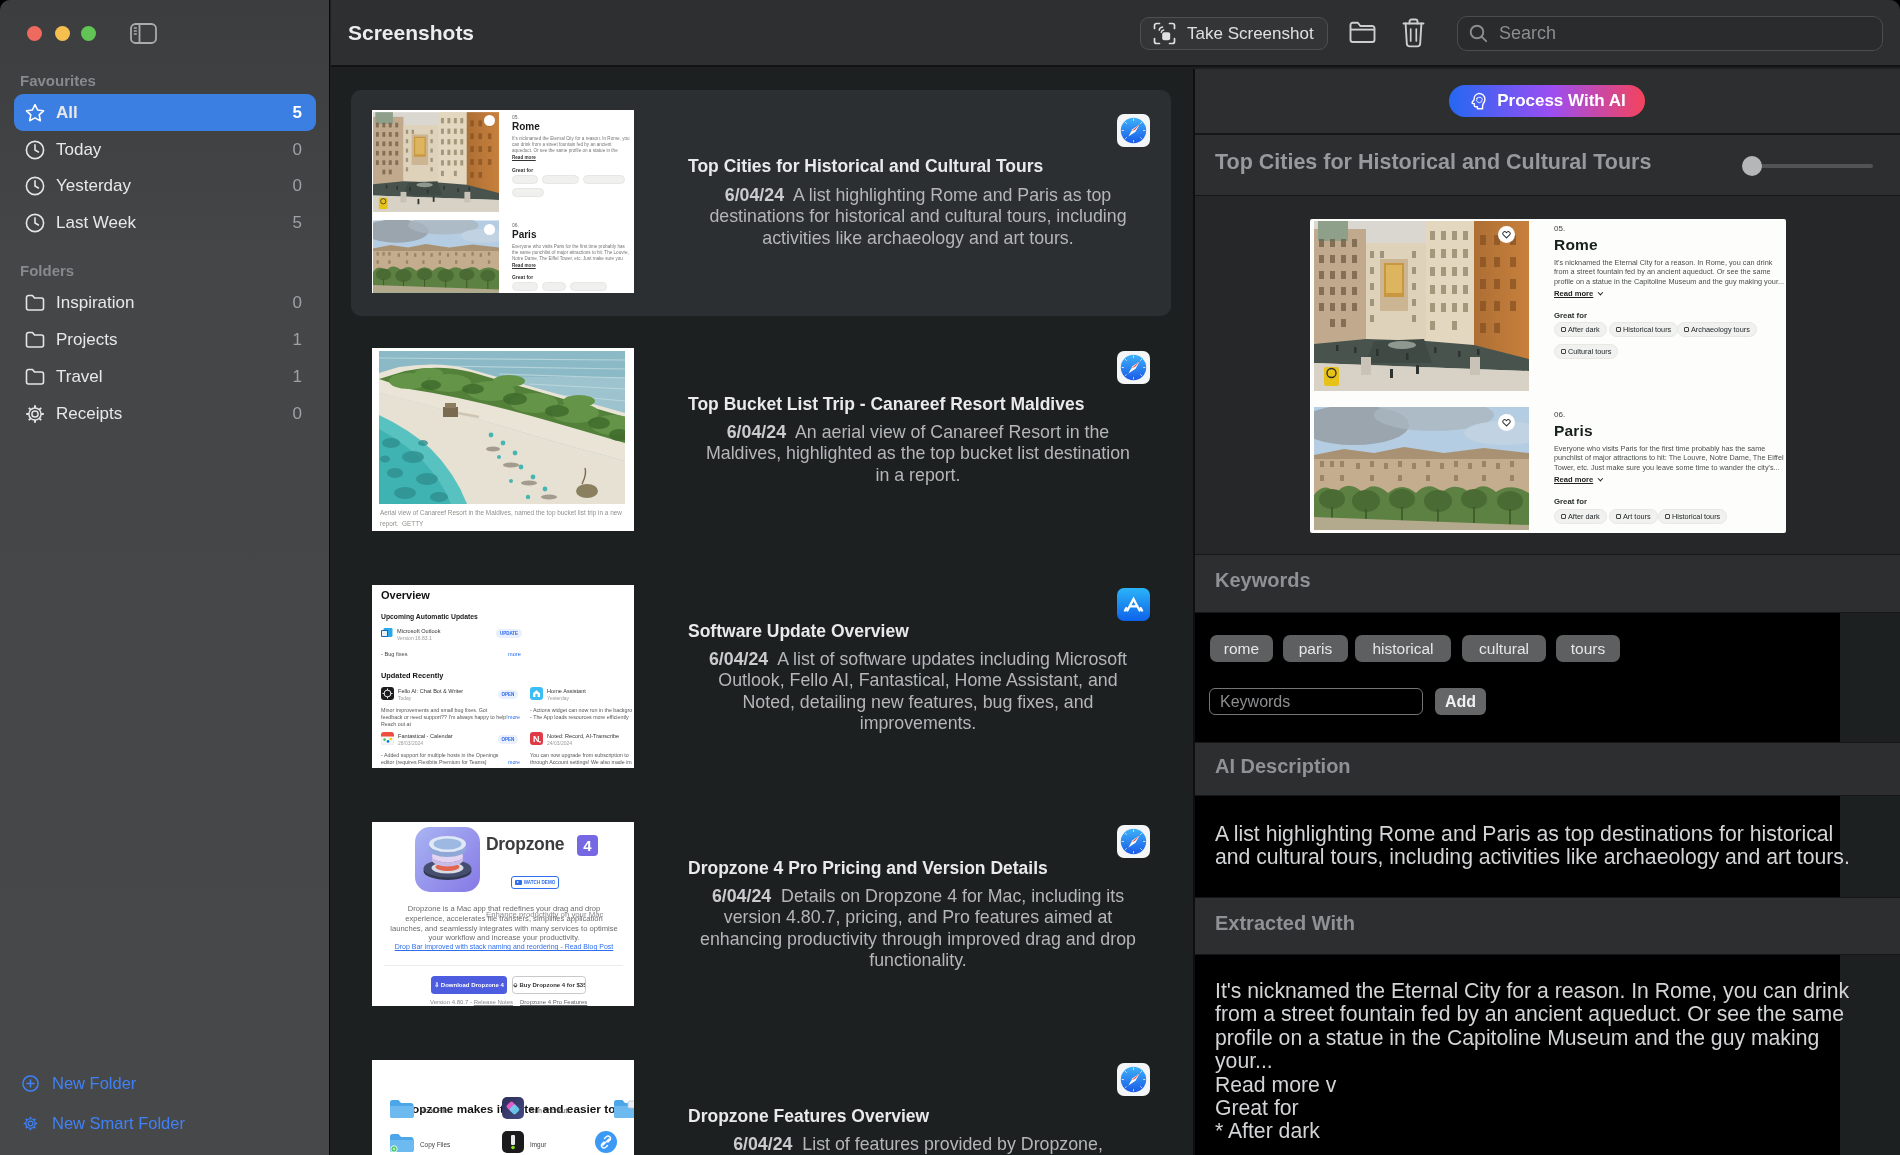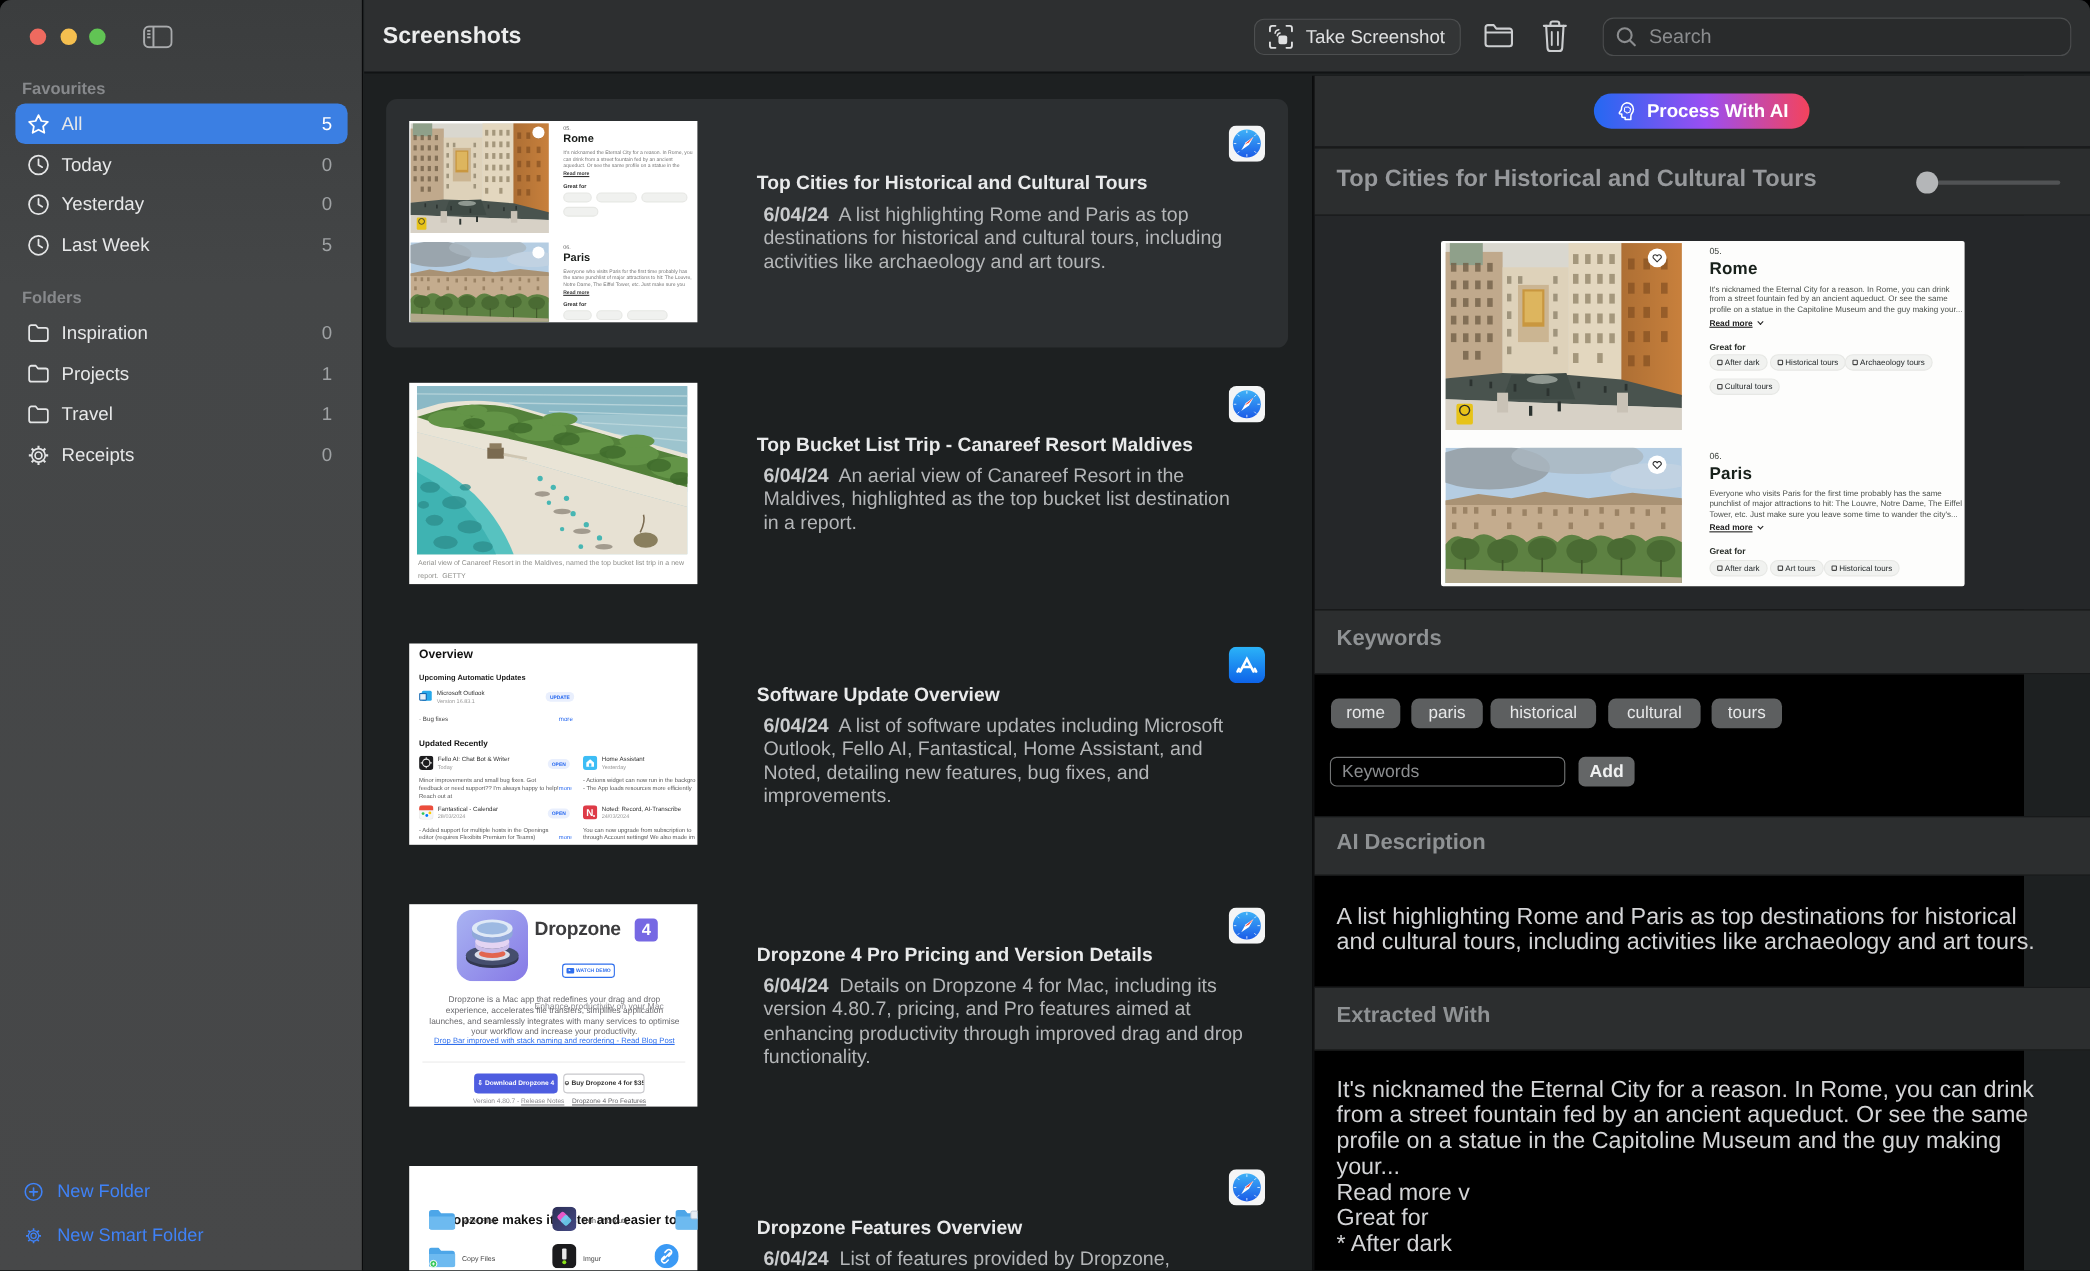--- a/index.html
+++ b/index.html
@@ -3,38 +3,38 @@
 <meta charset="utf-8">
 <style>
 * { margin:0; padding:0; box-sizing:border-box; font-family:"Liberation Sans",sans-serif; }
 html,body { width:1900px; height:1155px; background:#000; overflow:hidden; }
 #win { position:absolute; left:0; top:0; width:1900px; height:1155px; border-radius:10px 10px 0 0; overflow:hidden; background:#1d2021; }
 
 #sidebar { position:absolute; left:0; top:0; width:330px; height:1155px; background:linear-gradient(#3b3d3e,#444647 260px,#474849); border-right:1px solid #0a0b0c; }
 .tl { position:absolute; top:26px; width:15px; height:15px; border-radius:50%; }
 .shead { position:absolute; left:20px; font-size:15px; font-weight:bold; color:#87898c;text-align:right; }
 .srow { position:absolute; left:14px; width:302px; height:37px; border-radius:9px; }
-.srow.sel { background:#3b7fe3; }
+.srow.sel { background:#3b7fe3;font-weight:bold; }
 .srow .ic { position:absolute; left:10px; top:50%; transform:translateY(-50%); width:22px; height:22px; }
 .srow .lb { position:absolute; left:42px; top:50%; transform:translateY(-50%); font-size:17px; color:#e7e8e9; }
 .srow .ct { position:absolute; right:14px; top:50%; transform:translateY(-50%); font-size:17px; color:#9fa2a4; }
 .srow.sel .ct { color:#fff; }
 .newlink { position:absolute; left:22px; height:20px; color:#3f82f7; font-size:16.5px; display:flex; align-items:center; gap:13px; }
 
 #toolbar { position:absolute; left:331px; top:0; width:1569px; height:67px; background:#2d2f30; border-bottom:2px solid #111314; }
 #tb-title { position:absolute; left:17px; top:21px; font-size:21px; font-weight:bold; color:#eceded; }
 #btn-shot { position:absolute; left:809px; top:17px; width:188px; height:33px; border:1px solid #4d4f50; border-radius:9px; background:rgba(255,255,255,0.03); color:#dfe0e1; font-size:17px; display:flex; align-items:center; gap:10px; padding-left:11px; }
 #search { position:absolute; left:1126px; top:16px; width:426px; height:35px; border:1px solid #4b4d4e; border-radius:10px; background:rgba(0,0,0,0.07); display:flex; align-items:center; gap:11px; padding-left:11px; color:#8b8d8f; font-size:18px; }
 .tbicon { position:absolute; top:20px; }
 
 #midlist { position:absolute; left:331px; top:69px; width:862px; height:1086px; background:#1d2021; }
 #selcard { position:absolute; left:20px; top:21px; width:820px; height:226px; border-radius:10px; background:#2c2f31; }
 .thumb { position:absolute; left:41px; width:262px; background:#fff; overflow:hidden; }
 .rtitle { position:absolute; left:357px; width:460px; font-size:17.5px; font-weight:bold; color:#e9eaeb; }
-.rdesc { position:absolute; left:363px; width:480px; font-size:17.8px; line-height:21.3px; color:#b4b6b8; white-space:nowrap; }
+.rdesc { position:absolute; left:347px; width:480px; font-size:17.8px; line-height:21.3px; color:#b4b6b8; white-space:nowrap;text-align:center; }
 .rdesc b { font-weight:bold; color:#c9cbcd; }
 .appic { position:absolute; left:786px; width:33px; height:33px; }
 
 #right { position:absolute; left:1193px; top:69px; width:647px; height:1086px; background:#000000; border-left:2px solid #0e0f10; }
 .band { position:absolute; left:0; width:705px; background:#2c2e2f; border-bottom:1px solid #141617; border-top:1px solid #141617; }
 .bandtitle { position:absolute; left:20px; font-size:20px; font-weight:bold; color:#8f9294; }
 #pvarea { position:absolute; left:0; top:127px; width:705px; height:358px; background:#252729; }
 .tag { position:absolute; height:27px; background:#5d5f60; border-radius:7px; color:#e6e7e8; font-size:15.5px; line-height:27px; text-align:center; }
 #kwinput { position:absolute; left:14px; top:619px; width:214px; height:27px; border:1.5px solid #737576; border-radius:6px; color:#8c8e90; font-size:16px; line-height:25px; padding-left:10px; }
 #kwadd { position:absolute; left:240px; top:619px; width:51px; height:27px; background:#646667; border-radius:6px; color:#f0f1f1; font-size:16px; font-weight:bold; text-align:center; line-height:27px; }

